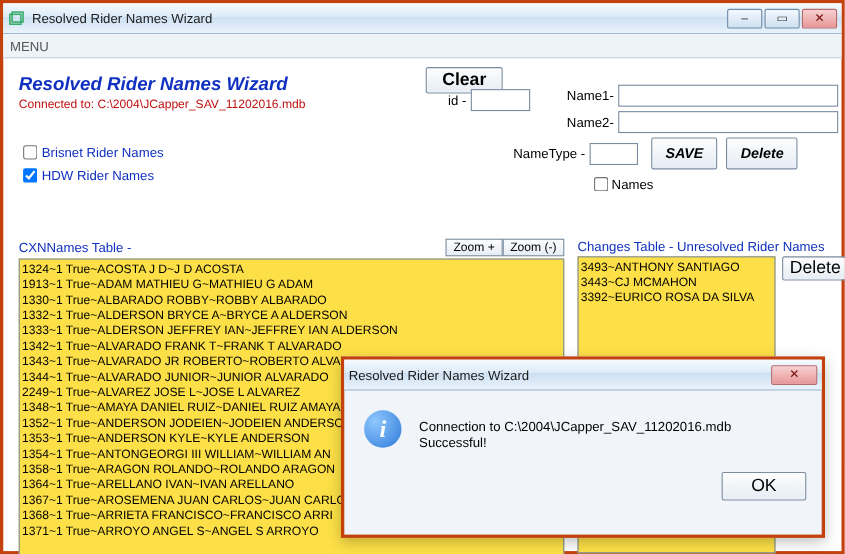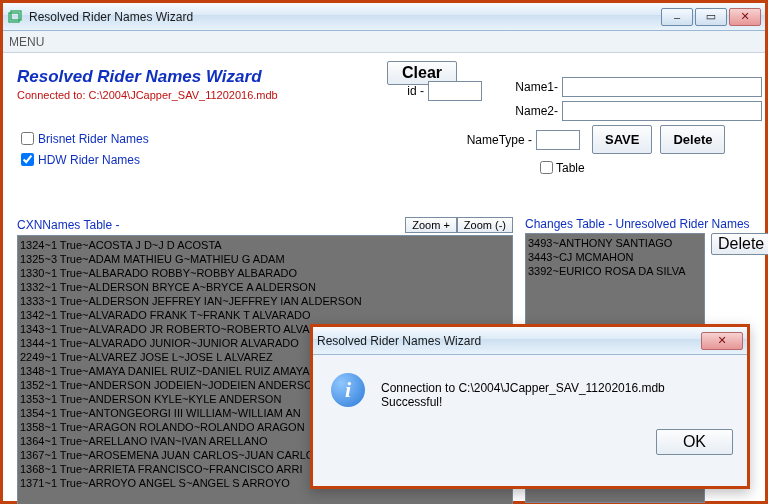--- a/index.html
+++ b/index.html
@@ -71,23 +71,23 @@
   .connstr { color: #c01010; font-size: 11px; margin-bottom: 12px; }
   .cbx { display:flex; align-items:center; margin: 2px 0 0 0; color:#1030c0; font-size:12px; }
   .cbx input { margin-right: 4px; vertical-align: middle; }
   .label-r { color:#000000; font-size:12px; text-align:right; margin-right:4px; min-width:68px; }
   .tfield { border:1px solid #7a8ca0; height:20px; padding:1px 3px; font-size:12px; background:#fff; }
   .btn {
     border:1px solid #7a8ca0; background:linear-gradient(#fdfdfd,#e6edf4);
     padding:2px 8px; font-size:16px; cursor:default;
     border-radius:2px;
   }
-  .btn.big { font-weight:bold; font-size:13px; padding:6px 12px; }
+  .btn.big { font-weight:bold; font-size:13px; padding:6px 12px;font-style:italic; }
   .listbox {
-    border:1px solid #7a8ca0; background:#737373; overflow:hidden;
+    border:1px solid #7a8ca0; background:#fde047; overflow:hidden;
     position:relative; font-family: Tahoma, sans-serif; font-size:11px;
   }
   .listbox .inner { padding:2px 2px; overflow-y:scroll; height:100%; }
   .listbox .inner div { white-space:nowrap; line-height:14px; }
   ::-webkit-scrollbar { width:16px; }
   ::-webkit-scrollbar-track { background:#e9eef4; border-left:1px solid #c7d3df; }
   ::-webkit-scrollbar-thumb { background:linear-gradient(#dbe6f1,#bed1e4); border:1px solid #9db6cf; border-radius:2px; }
 
   
   #mainwin { left:0; top:0; width:768px; height:504px; }
@@ -196,39 +196,39 @@
           <span class="label-r" style="min-width:80px">NameType -</span>
           <input class="tfield" style="width: 44px;" value="">
           <span style="width:12px"></span>
           <button class="btn big">SAVE</button>
           <span style="width:8px"></span>
           <button class="btn big" style="font-weight:bold;">Delete</button>
         </div>
         <div class="field-row" style="justify-content:flex-start; margin-top:2px; margin-left:84px;">
           <label class="active-wrap">
             <input type="checkbox" style="">
-            <span>Table</span>
+            <span>Names</span>
           </label>
         </div>
       </div>
     </div>
 
     <div class="tables-row">
       <div class="tbl-left">
         <div class="tbl-head">
           <span>CXNNames Table -</span>
           <span class="zoom-btns">
             <button class="btn">Zoom +</button>
             <button class="btn">Zoom (-)</button>
           </span>
         </div>
         <div class="listbox left">
           <div class="inner" id="cxn-inner">
               <div>1324~1 True~ACOSTA J D~J D ACOSTA</div>
-              <div>1325~3 True~ADAM MATHIEU G~MATHIEU G ADAM</div>
+              <div>1913~1 True~ADAM MATHIEU G~MATHIEU G ADAM</div>
               <div>1330~1 True~ALBARADO ROBBY~ROBBY ALBARADO</div>
               <div>1332~1 True~ALDERSON BRYCE A~BRYCE A ALDERSON</div>
               <div>1333~1 True~ALDERSON JEFFREY IAN~JEFFREY IAN ALDERSON</div>
               <div>1342~1 True~ALVARADO FRANK T~FRANK T ALVARADO</div>
               <div>1343~1 True~ALVARADO JR ROBERTO~ROBERTO ALVARADO JR</div>
               <div>1344~1 True~ALVARADO JUNIOR~JUNIOR ALVARADO</div>
               <div>2249~1 True~ALVAREZ JOSE L~JOSE L ALVAREZ</div>
               <div>1348~1 True~AMAYA DANIEL RUIZ~DANIEL RUIZ AMAYA</div>
               <div>1352~1 True~ANDERSON JODEIEN~JODEIEN ANDERSO</div>
               <div>1353~1 True~ANDERSON KYLE~KYLE ANDERSON</div>

